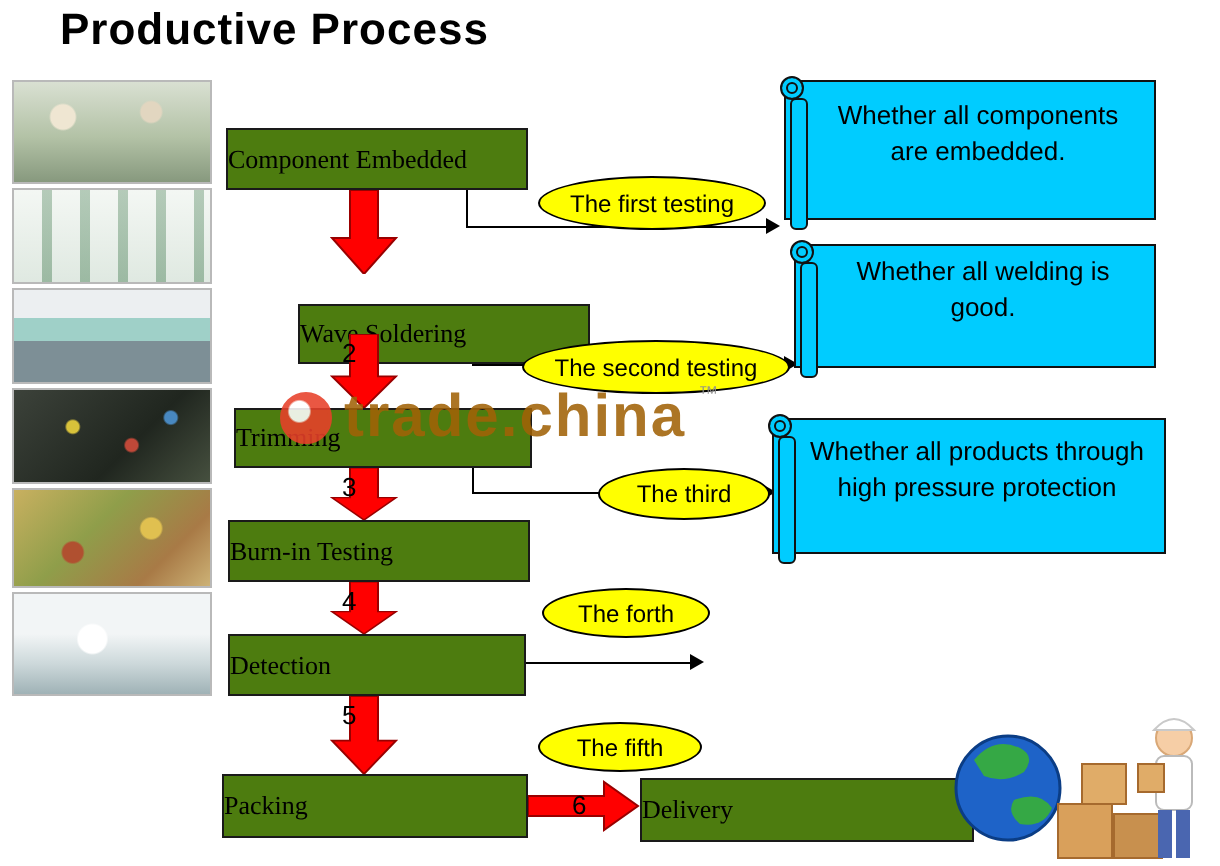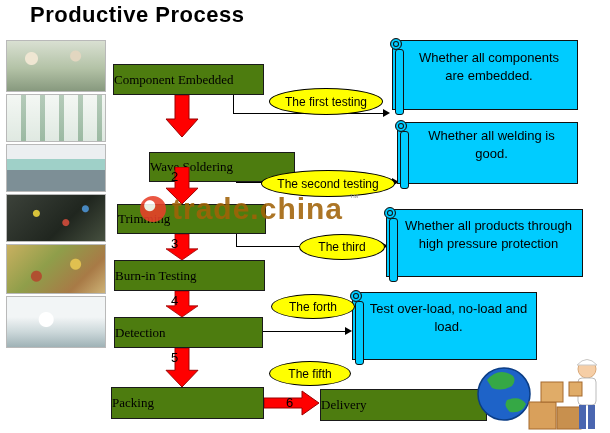--- a/index.html
+++ b/index.html
@@ -194,23 +194,20 @@
 
   <div class="scroll s1">
     <span>Whether all components are embedded.</span>
   </div>
   <div class="scroll s2">
     <span>Whether all welding is good.</span>
   </div>
   <div class="scroll s3">
     <span>Whether all products through high pressure protection</span>
   </div>
-  <div class="scroll s4">
-    <span>Test over-load, no-load and load.</span>
-  </div>
 
   <div class="watermark">
     <span class="wm-logo"></span>
     <span class="wm-text">trade.china</span>
     <span class="wm-tm">™</span>
   </div>
 
   <svg class="illus" viewBox="0 0 133 81">
     <circle cx="27" cy="42" r="26" fill="#1e63c8"></circle>
     <path d="M10 28 Q20 16 33 22 Q41 26 35 34 Q25 40 15 36 Z" fill="#35a845"></path>

